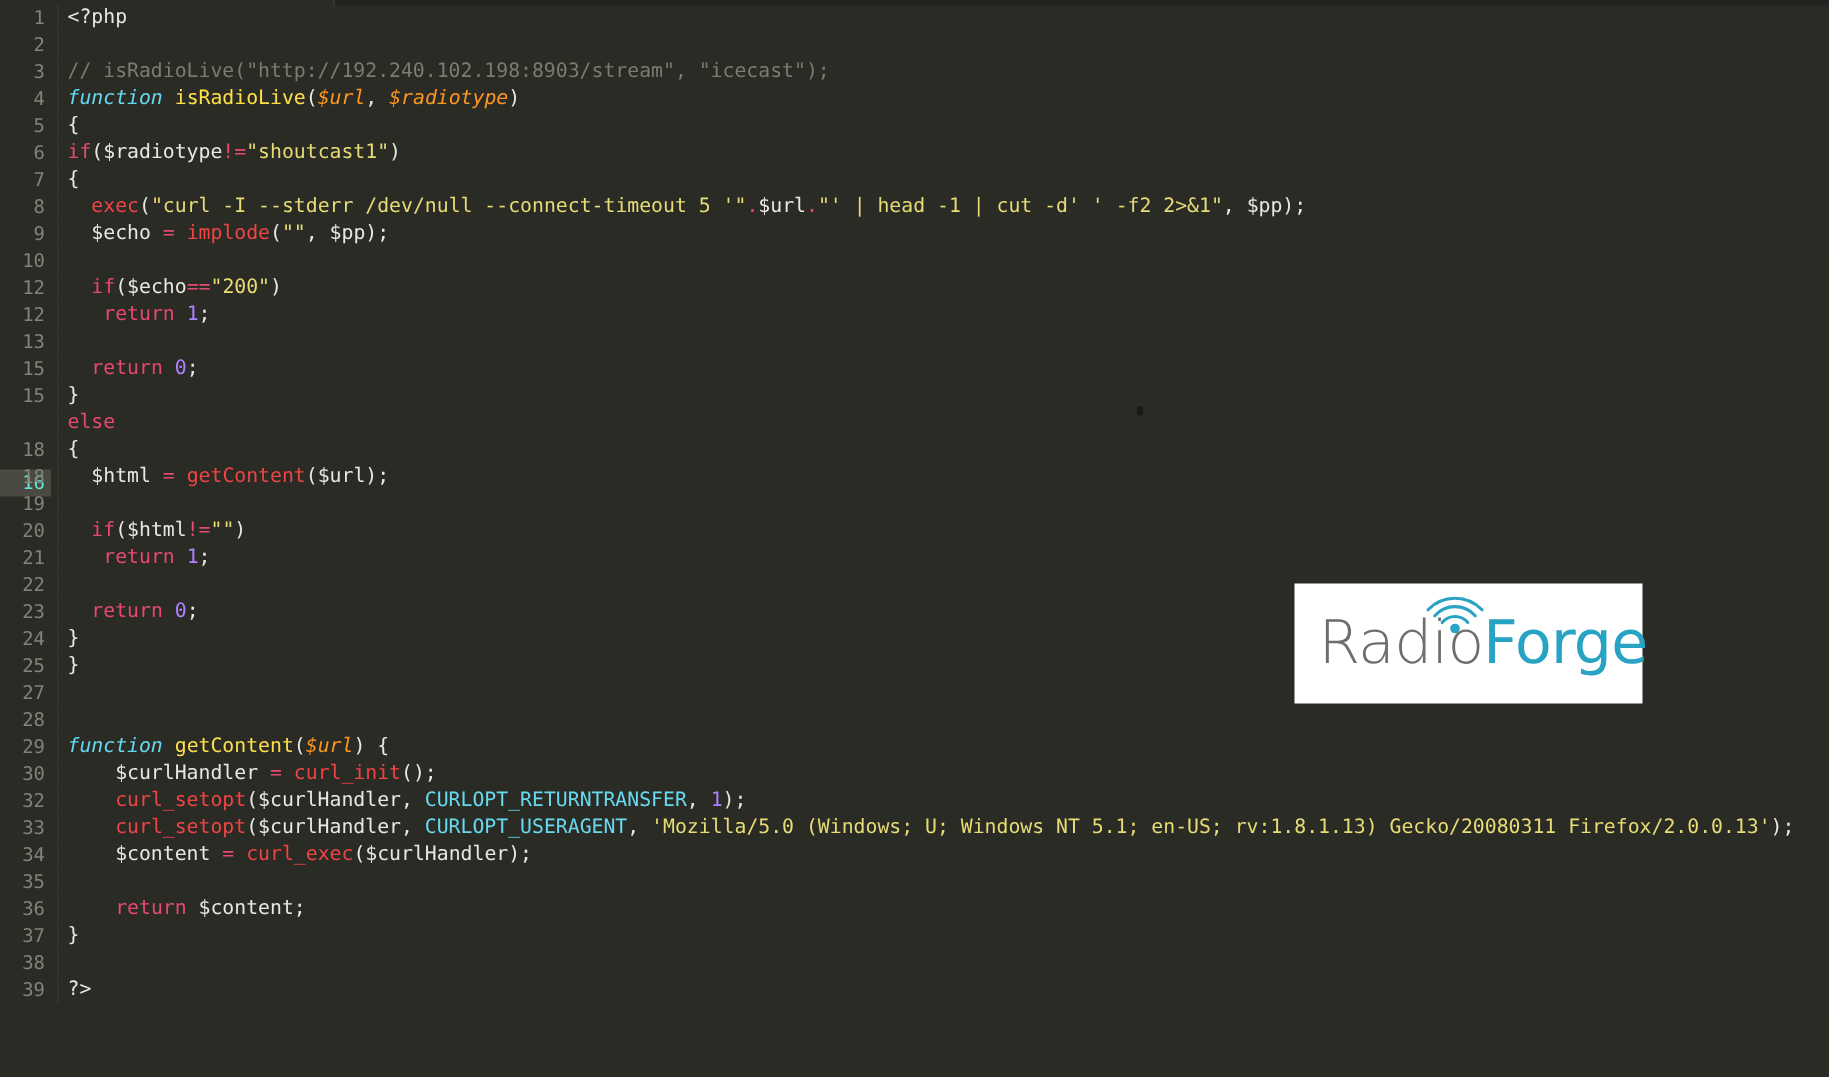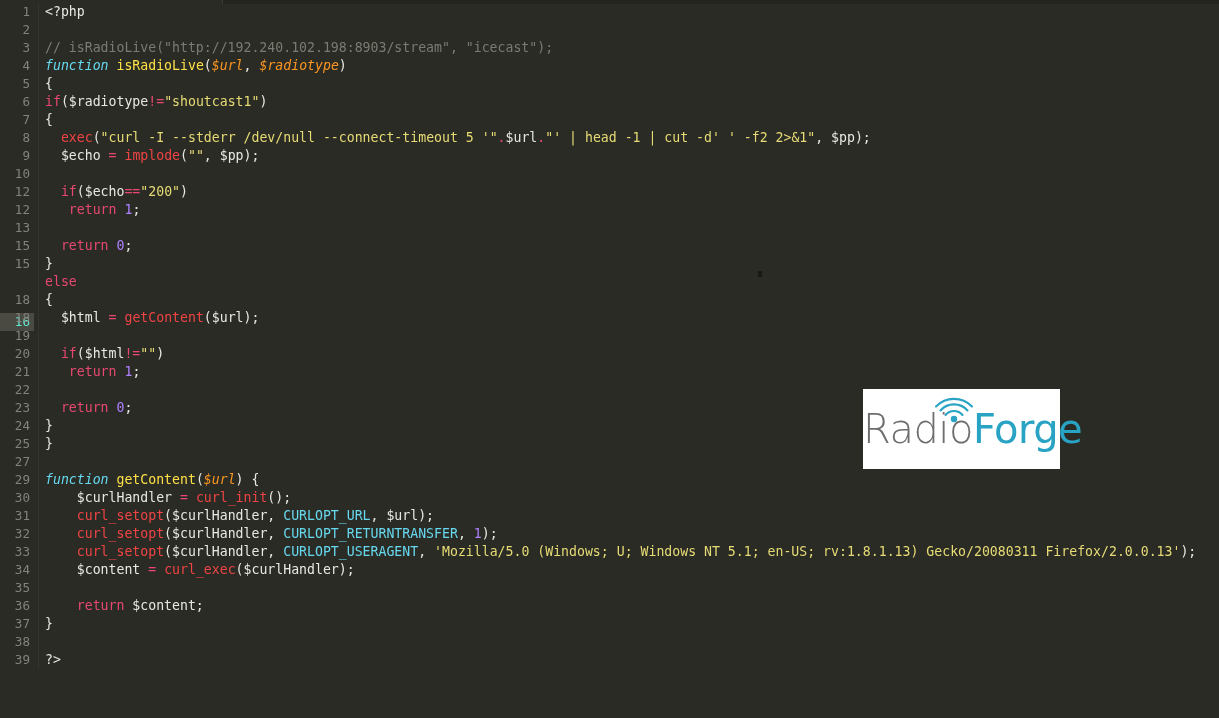--- a/index.html
+++ b/index.html
@@ -95,25 +95,26 @@
   .t-op       { color: #e8486f; }
   .t-const    { color: #66d9ef; }
   .t-call     { color: #ef4444; }
   .t-punct    { color: #e8e8e3; }
 
   
   #logo {
     position: absolute;
     left: 863px;
     top: 389px;
-    width: 197px;
+    width: 232px;
     height: 80px;
     background: #ffffff;
     display: flex;
     align-items: center;
+    justify-content: center;
   }
   #logo-inner {
     position: relative;
     width: 200px;
     height: 60px;
   }
   #logo-text {
     position: absolute;
     left: 0;
     top: 4px;
@@ -172,23 +173,23 @@
       <div class="line"><div class="gutter">18</div><div class="gsep"></div><div class="content"><span class="t-punct">{</span></div></div>
       <div class="line"><div class="gutter">18</div><div class="gsep"></div><div class="content"><span class="t-default">  $html </span><span class="t-op">=</span><span class="t-default"> </span><span class="t-call">getContent</span><span class="t-punct">($url);</span></div></div>
       <div class="line"><div class="gutter">19</div><div class="gsep"></div><div class="content"></div></div>
       <div class="line"><div class="gutter">20</div><div class="gsep"></div><div class="content"><span class="t-default">  </span><span class="t-keyword">if</span><span class="t-punct">($html</span><span class="t-op">!=</span><span class="t-string">""</span><span class="t-punct">)</span></div></div>
       <div class="line"><div class="gutter">21</div><div class="gsep"></div><div class="content"><span class="t-default">   </span><span class="t-keyword">return</span><span class="t-default"> </span><span class="t-number">1</span><span class="t-punct">;</span></div></div>
       <div class="line"><div class="gutter">22</div><div class="gsep"></div><div class="content"></div></div>
       <div class="line"><div class="gutter">23</div><div class="gsep"></div><div class="content"><span class="t-default">  </span><span class="t-keyword">return</span><span class="t-default"> </span><span class="t-number">0</span><span class="t-punct">;</span></div></div>
       <div class="line"><div class="gutter">24</div><div class="gsep"></div><div class="content"><span class="t-punct">}</span></div></div>
       <div class="line"><div class="gutter">25</div><div class="gsep"></div><div class="content"><span class="t-punct">}</span></div></div>
       <div class="line"><div class="gutter">27</div><div class="gsep"></div><div class="content"></div></div>
+      <div class="line"><div class="gutter">28</div><div class="gsep"></div><div class="content"></div></div>
       <div class="line"><div class="gutter">29</div><div class="gsep"></div><div class="content"><span class="t-kw2">function</span><span class="t-default"> </span><span class="t-func">getContent</span><span class="t-punct">(</span><span class="t-var">$url</span><span class="t-punct">) {</span></div></div>
       <div class="line"><div class="gutter">30</div><div class="gsep"></div><div class="content"><span class="t-default">    $curlHandler </span><span class="t-op">=</span><span class="t-default"> </span><span class="t-call">curl_init</span><span class="t-punct">();</span></div></div>
-      <div class="line"><div class="gutter">31</div><div class="gsep"></div><div class="content"><span class="t-default">    </span><span class="t-call">curl_setopt</span><span class="t-punct">($curlHandler, </span><span class="t-const">CURLOPT_URL</span><span class="t-punct">, $url);</span></div></div>
       <div class="line"><div class="gutter">32</div><div class="gsep"></div><div class="content"><span class="t-default">    </span><span class="t-call">curl_setopt</span><span class="t-punct">($curlHandler, </span><span class="t-const">CURLOPT_RETURNTRANSFER</span><span class="t-punct">, </span><span class="t-number">1</span><span class="t-punct">);</span></div></div>
       <div class="line"><div class="gutter">33</div><div class="gsep"></div><div class="content"><span class="t-default">    </span><span class="t-call">curl_setopt</span><span class="t-punct">($curlHandler, </span><span class="t-const">CURLOPT_USERAGENT</span><span class="t-punct">, </span><span class="t-string">'Mozilla/5.0 (Windows; U; Windows NT 5.1; en-US; rv:1.8.1.13) Gecko/20080311 Firefox/2.0.0.13'</span><span class="t-punct">);</span></div></div>
       <div class="line"><div class="gutter">34</div><div class="gsep"></div><div class="content"><span class="t-default">    $content </span><span class="t-op">=</span><span class="t-default"> </span><span class="t-call">curl_exec</span><span class="t-punct">($curlHandler);</span></div></div>
       <div class="line"><div class="gutter">35</div><div class="gsep"></div></div>
       <div class="line"><div class="gutter">36</div><div class="gsep"></div><div class="content"><span class="t-default">    </span><span class="t-keyword">return</span><span class="t-default"> $content;</span></div></div>
       <div class="line"><div class="gutter">37</div><div class="gsep"></div><div class="content"><span class="t-punct">}</span></div></div>
       <div class="line"><div class="gutter">38</div><div class="gsep"></div><div class="content"></div></div>
       <div class="line"><div class="gutter">39</div><div class="gsep"></div><div class="content"><span class="t-punct">?&gt;</span></div></div>
     </div>
 

